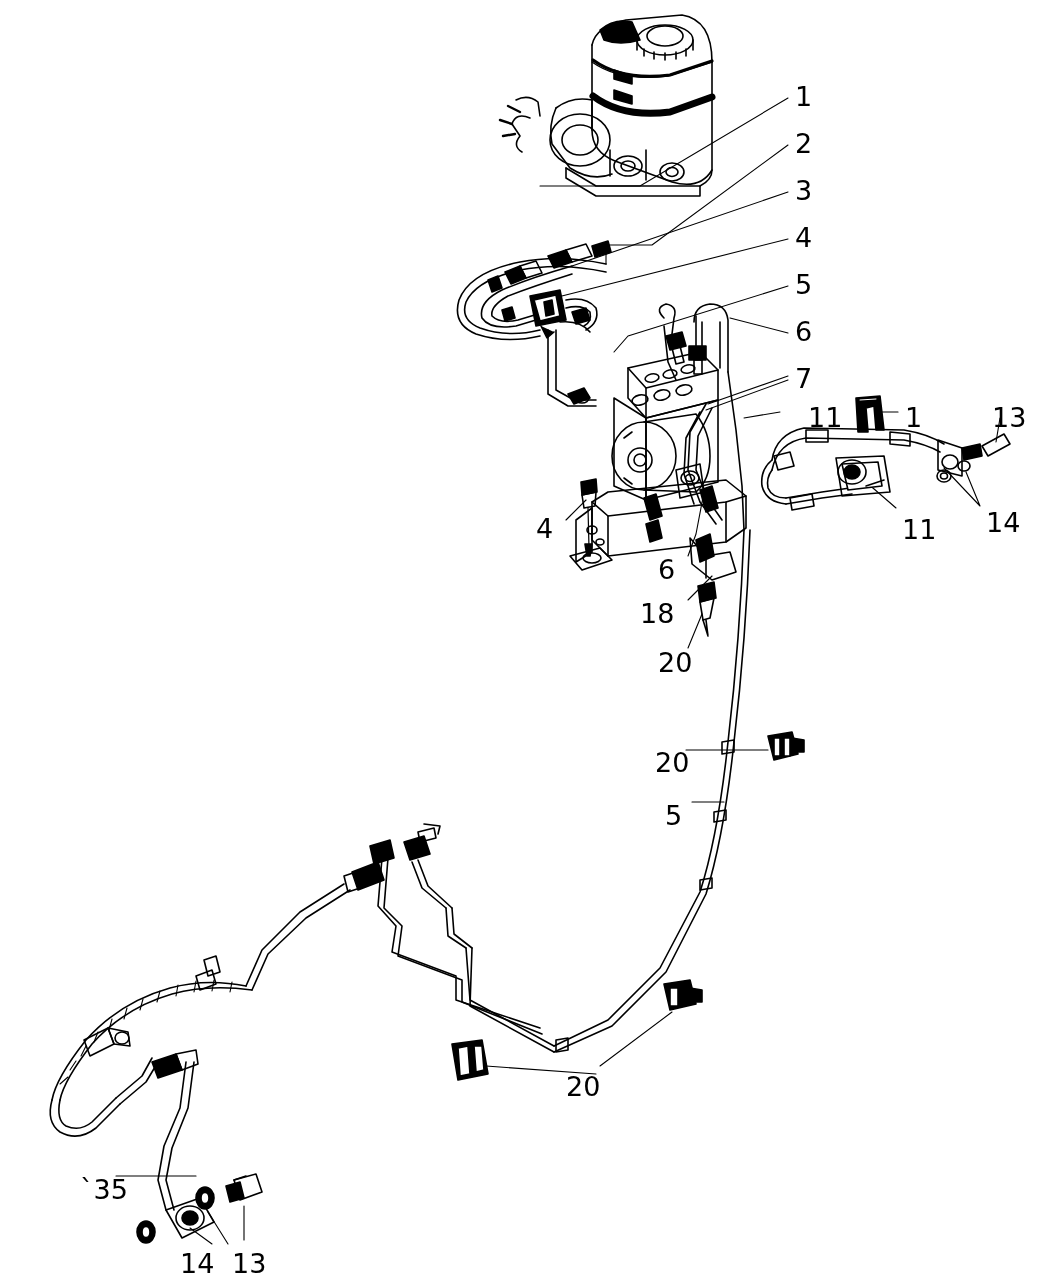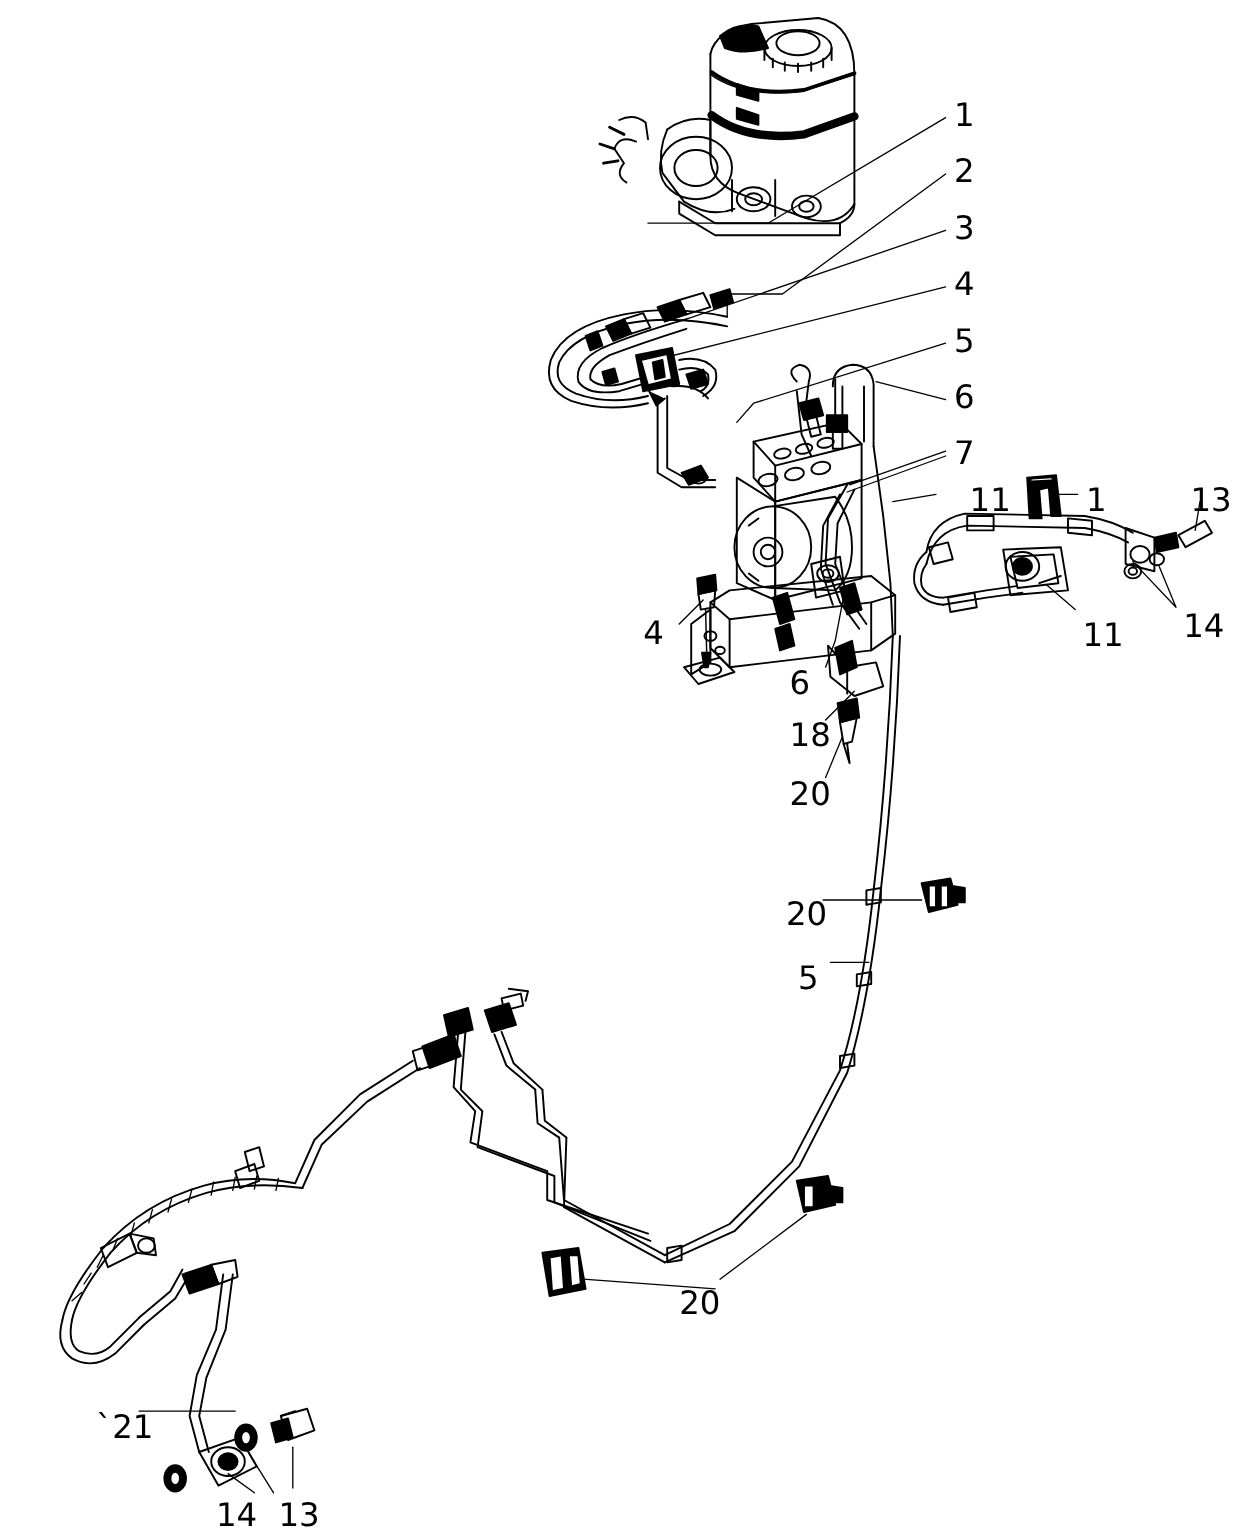--- a/index.html
+++ b/index.html
@@ -337,22 +337,22 @@
   <div class="callout" style="left:795px;top:271px">5</div>
   <div class="callout" style="left:795px;top:318px">6</div>
   <div class="callout" style="left:795px;top:365px">7</div>
   <div class="callout" style="left:808px;top:404px">11</div>
   <div class="callout" style="left:905px;top:404px">1</div>
   <div class="callout" style="left:992px;top:404px">13</div>
   <div class="callout" style="left:986px;top:509px">14</div>
   <div class="callout" style="left:902px;top:516px">11</div>
   <div class="callout" style="left:536px;top:515px">4</div>
   <div class="callout" style="left:658px;top:556px">6</div>
-  <div class="callout" style="left:658px;top:600px">18</div>
+  <div class="callout" style="left:640px;top:600px">18</div>
   <div class="callout" style="left:658px;top:649px">20</div>
   <div class="callout" style="left:655px;top:749px">20</div>
   <div class="callout" style="left:665px;top:802px">5</div>
   <div class="callout" style="left:566px;top:1073px">20</div>
-  <div class="callout" style="left:80px;top:1176px">`21</div>
+  <div class="callout" style="left:80px;top:1176px">`35</div>
   <div class="callout" style="left:180px;top:1250px">14</div>
   <div class="callout" style="left:232px;top:1250px">13</div>
 
 </div>
 
 </body></html>

